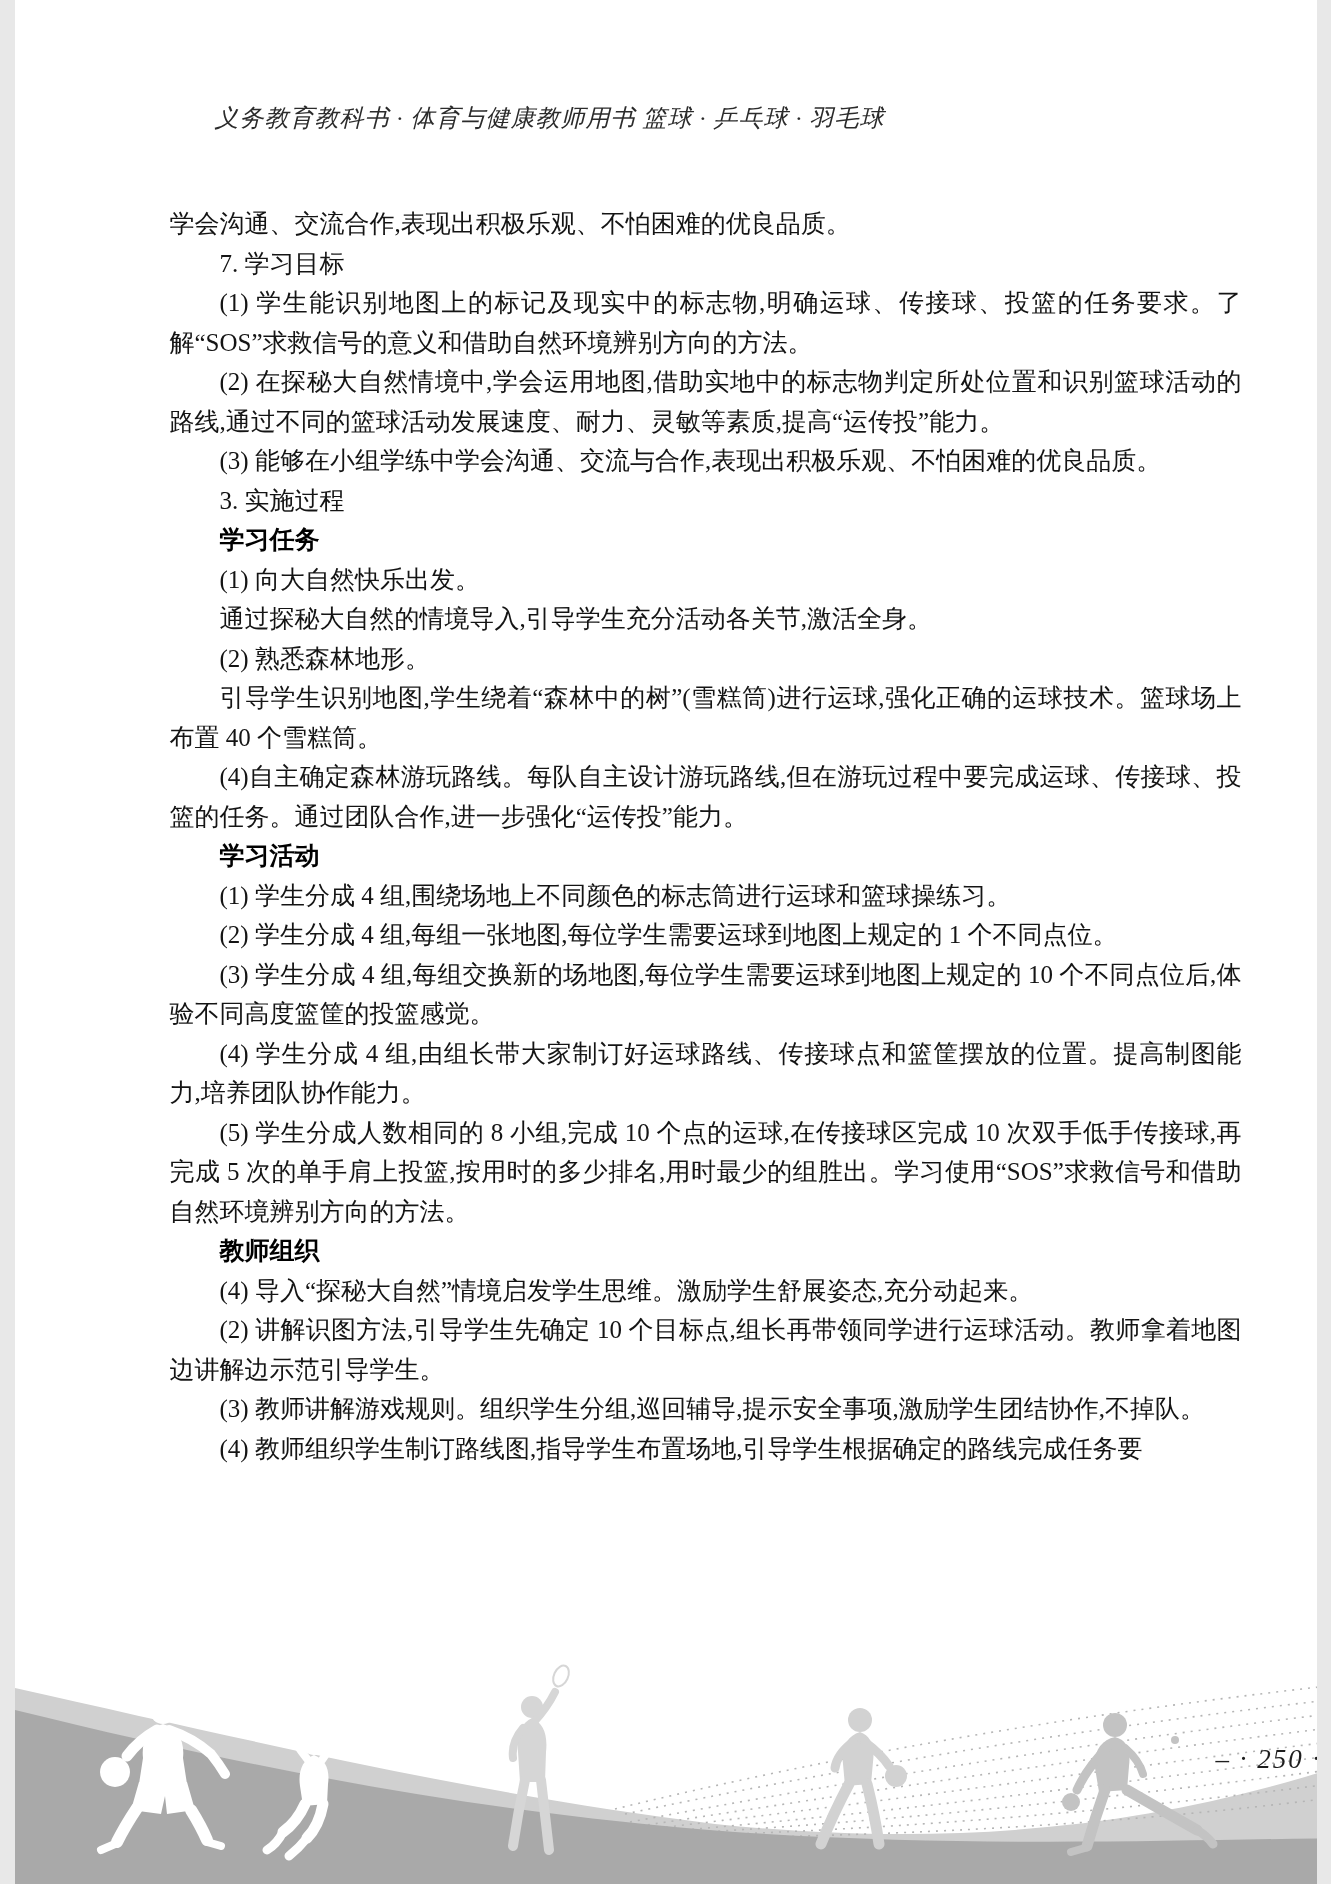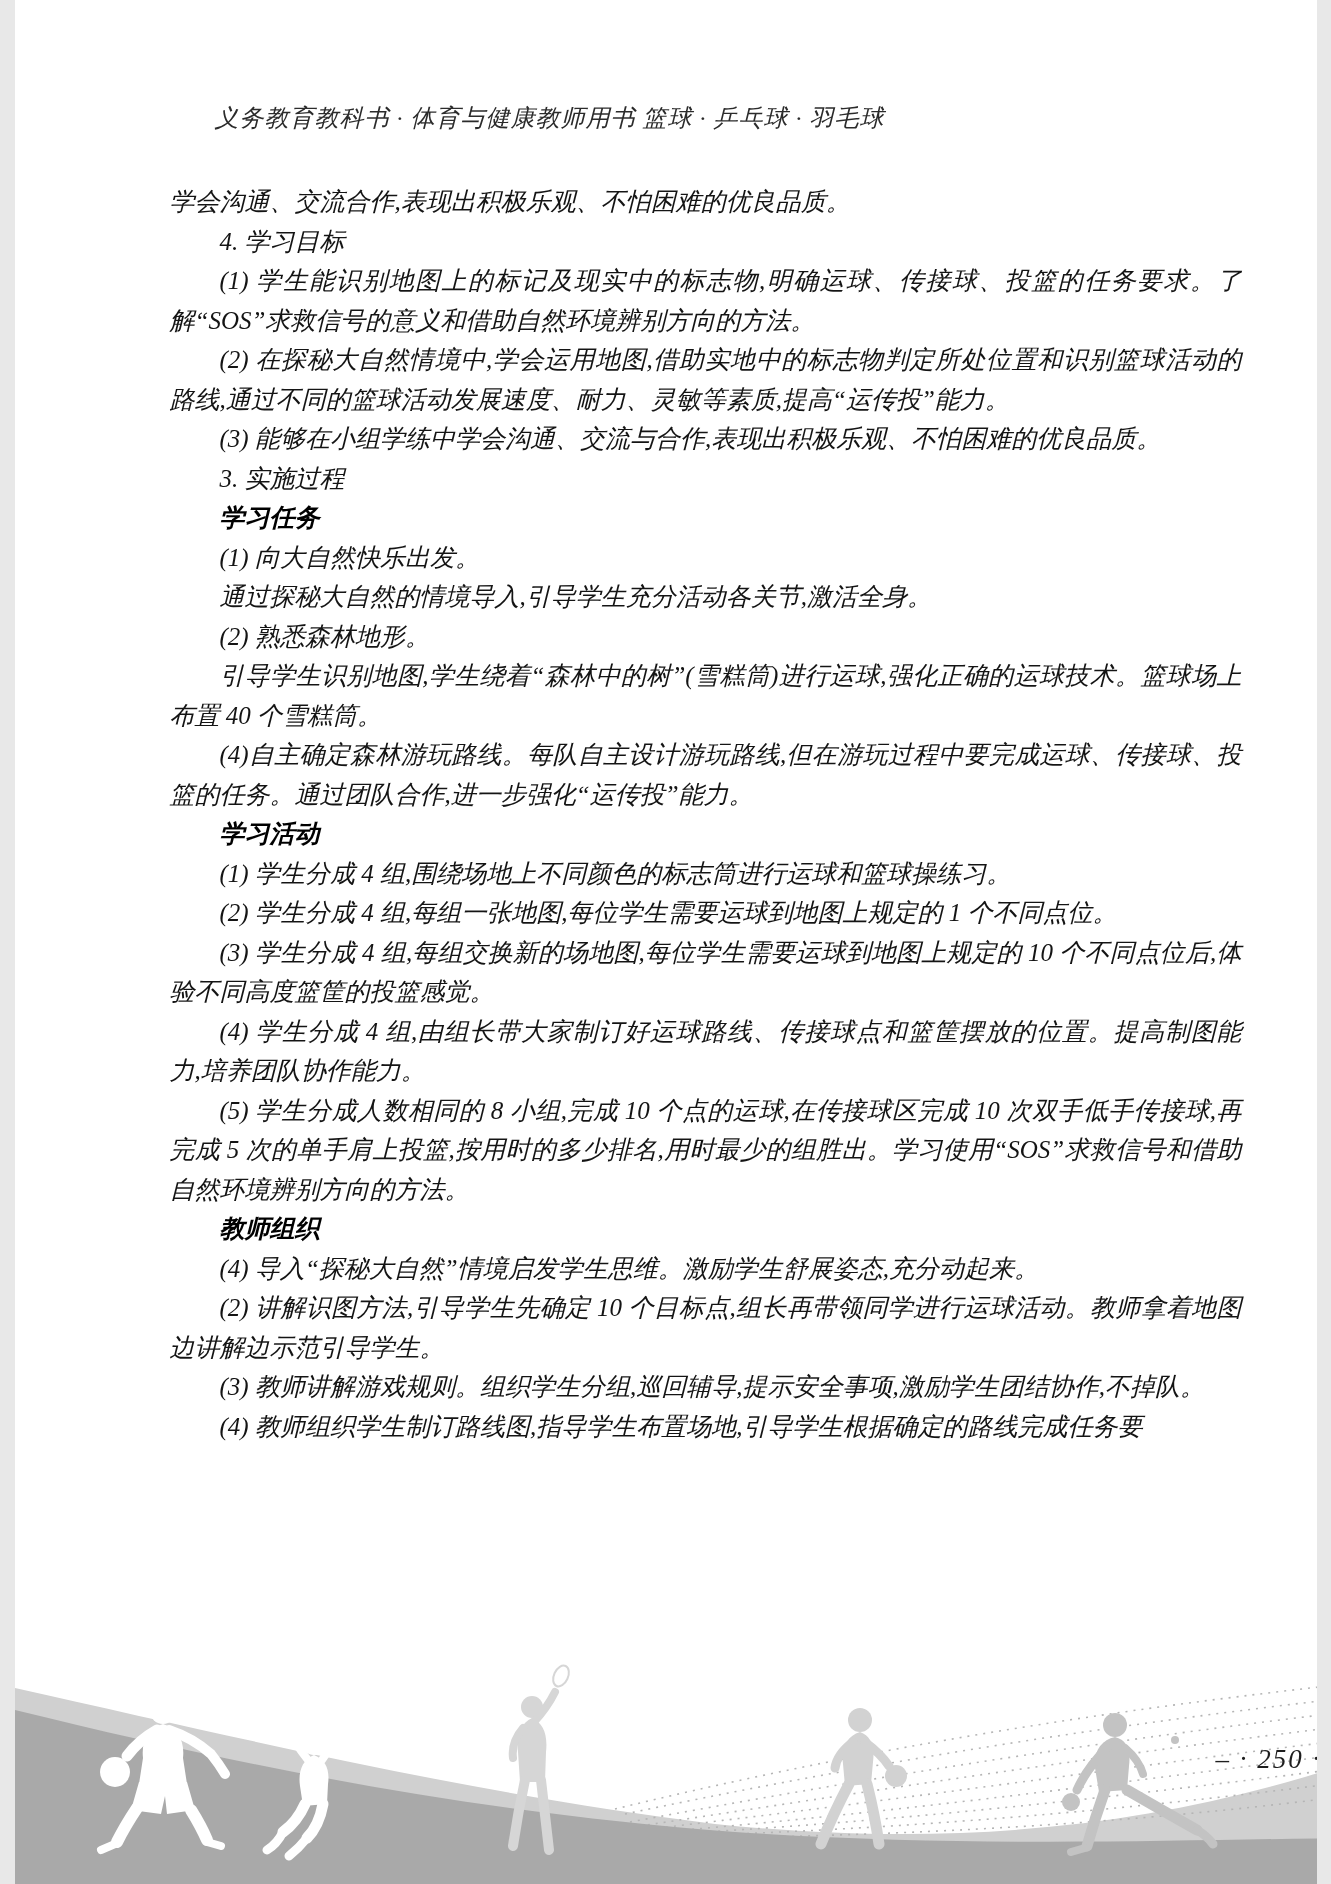--- a/index.html
+++ b/index.html
@@ -16,27 +16,26 @@
     position:absolute;
     left:200px;top:102px;
     font-size:24px;
     font-style:italic;
     letter-spacing:1px;
     color:#2b2b2b;
     white-space:nowrap;
   }
   .body-text{
     position:absolute;
-    left:155px;top:182px;
+    left:155px;top:204px;
     width:1072px;
     font-size:25px;
     line-height:39.5px;
     text-align:justify;
     text-justify:inter-ideograph;
-    font-style:italic;
   }
   .body-text p{margin:0;padding:0;}
   .para.indent{text-indent:2em;}
   .para.heading{
     font-family:"Liberation Sans","DejaVu Sans",sans-serif;
     font-weight:bold;
     font-size:25px;
     color:#000;
   }
   .page-number{
@@ -59,21 +58,21 @@
 </style>
 </head>
 <body>
 
 <div class="page">
 
   <div class="running-header">义务教育教科书 · 体育与健康教师用书  篮球 · 乒乓球 · 羽毛球</div>
 
   <div class="body-text" id="body-text">
       <p class="para ">学会沟通、交流合作,表现出积极乐观、不怕困难的优良品质。</p>
-      <p class="para indent">4. 学习目标</p>
+      <p class="para indent">7. 学习目标</p>
       <p class="para indent">(1) 学生能识别地图上的标记及现实中的标志物,明确运球、传接球、投篮的任务要求。了解“SOS”求救信号的意义和借助自然环境辨别方向的方法。</p>
       <p class="para indent">(2) 在探秘大自然情境中,学会运用地图,借助实地中的标志物判定所处位置和识别篮球活动的路线,通过不同的篮球活动发展速度、耐力、灵敏等素质,提高“运传投”能力。</p>
       <p class="para indent">(3) 能够在小组学练中学会沟通、交流与合作,表现出积极乐观、不怕困难的优良品质。</p>
       <p class="para indent">3. 实施过程</p>
       <p class="para heading indent">学习任务</p>
       <p class="para indent">(1) 向大自然快乐出发。</p>
       <p class="para indent">通过探秘大自然的情境导入,引导学生充分活动各关节,激活全身。</p>
       <p class="para indent">(2) 熟悉森林地形。</p>
       <p class="para indent">引导学生识别地图,学生绕着“森林中的树”(雪糕筒)进行运球,强化正确的运球技术。篮球场上布置 40 个雪糕筒。</p>
       <p class="para indent">(4)自主确定森林游玩路线。每队自主设计游玩路线,但在游玩过程中要完成运球、传接球、投篮的任务。通过团队合作,进一步强化“运传投”能力。</p>

